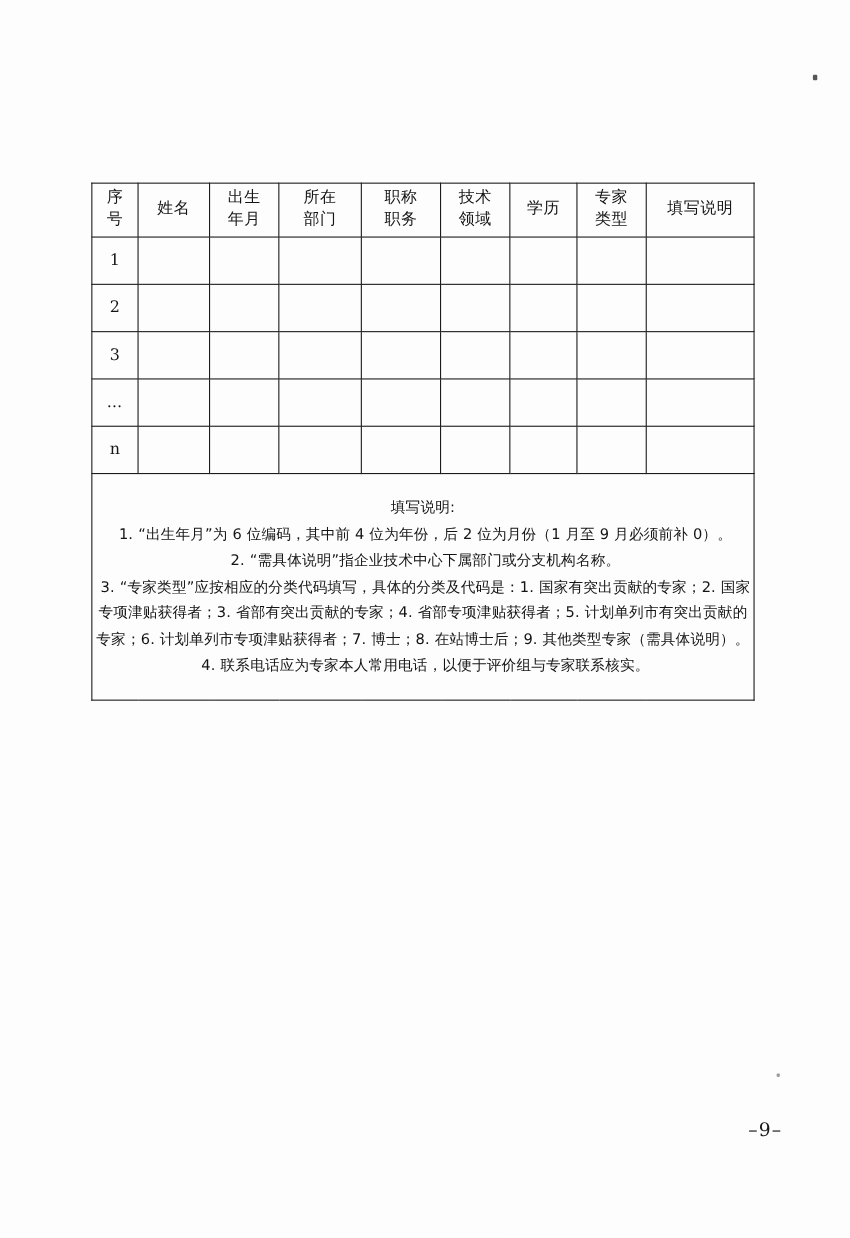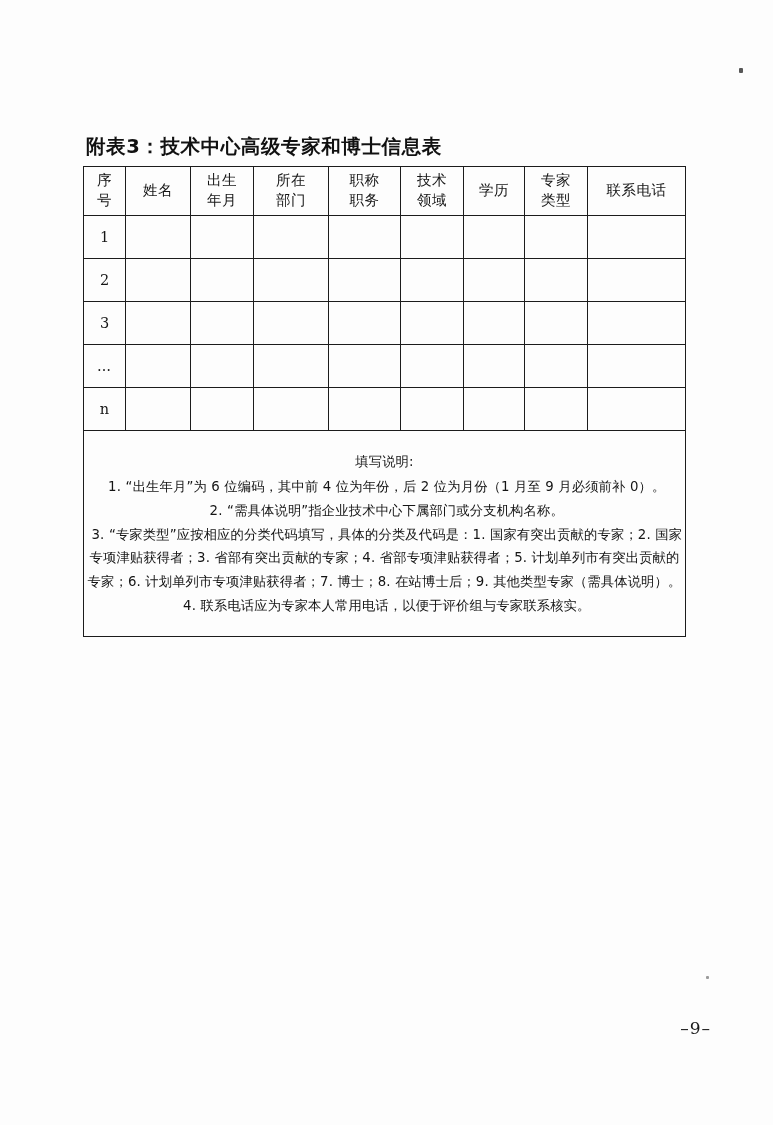--- a/index.html
+++ b/index.html
@@ -146,21 +146,20 @@
   }
 </style>
 </head>
 <body>
 
 <div class="page">
 
   <div class="speck s1"></div>
   <div class="speck s2"></div>
 
-  <div class="doc-title">附表3：技术中心高级专家和博士信息表</div>
 
   <div class="tbl-wrap">
     <table class="grid">
       <colgroup>
         <col class="c-seq">
           <col class="c-name">
           <col class="c-birth">
           <col class="c-dept">
         <col class="c-title">
           <col class="c-field">
@@ -194,21 +193,21 @@
 领域</span>
             </td>
           <td>
               <span class="hd">学历</span>
             </td>
           <td>
               <span class="hd">专家
 类型</span>
             </td>
           <td>
-              <span class="hd">联系电话</span>
+              <span class="hd">填写说明</span>
             </td>
         </tr>
       </thead>
       <tbody>
         <tr>
           <td class="seq">1</td>
           <td></td>
           <td></td>
           <td></td>
           <td></td>

